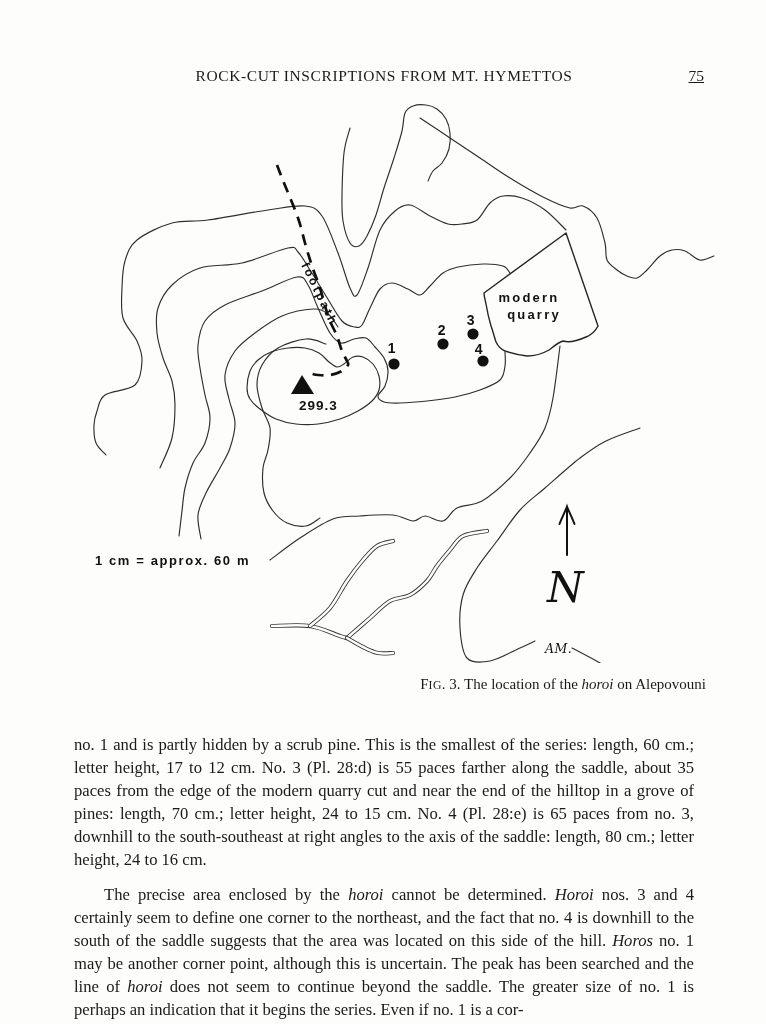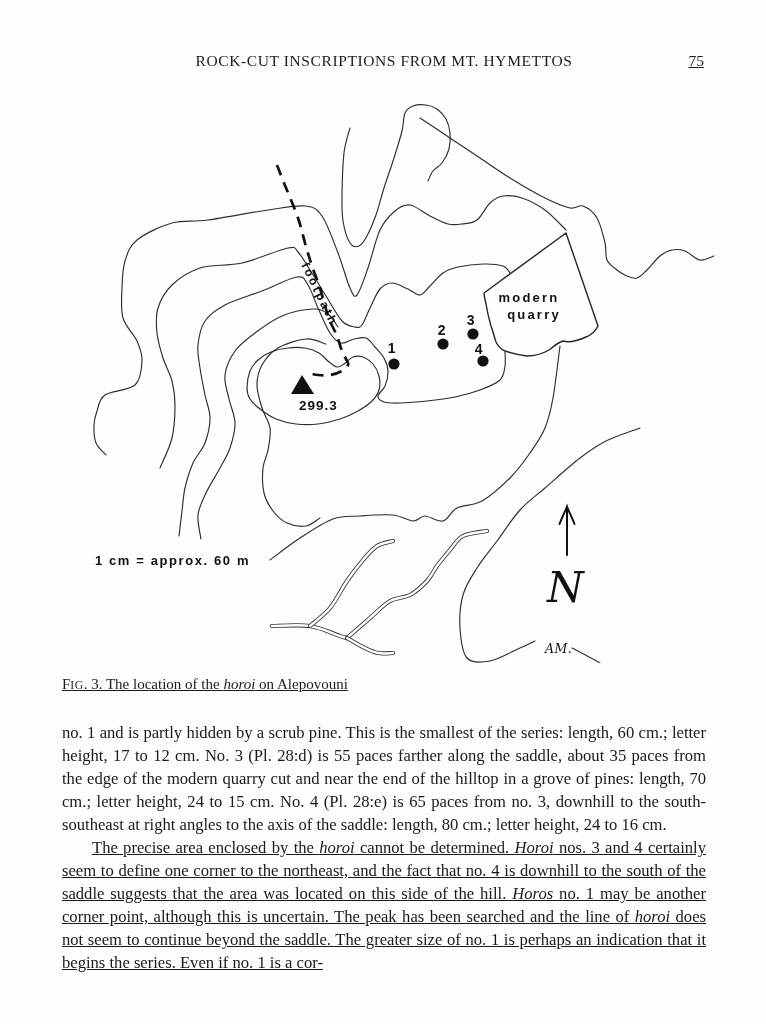--- a/index.html
+++ b/index.html
@@ -5,21 +5,21 @@
   html,body{margin:0;padding:0;}
   .page{
     position:relative;
     width:766px;height:1024px;
     background:#fdfdfb;
     font-family:"Liberation Serif", serif;
     color:#1a1a1a;
     overflow:hidden;
   }
   
-  .header{position:absolute;top:52px;left:62px;width:644px;height:20px;}
+  .header{position:absolute;top:67px;left:62px;width:644px;height:20px;}
   .header .title{
     text-align:center;font-size:15.5px;letter-spacing:.6px;
     font-family:"Liberation Serif", serif;
   }
   .header .pagenum{position:absolute;right:2px;top:0;font-size:15.5px;text-decoration:underline;}
   
   .map{position:absolute;left:58px;top:103px;width:660px;height:560px;}
   .map text{fill:#111;}
   .map .mlabel{
     font-family:"Liberation Sans", sans-serif;font-weight:bold;
@@ -27,30 +27,30 @@
   .map .num{font-size:14px;letter-spacing:.5px;}
   .map .elev{font-size:13.5px;letter-spacing:1px;}
   .map .qlabel{font-size:13px;letter-spacing:2.2px;}
   .map .scale{font-size:13px;letter-spacing:1.6px;}
   .map .fpath{font-size:12px;letter-spacing:2.6px;}
   .map .nletter{font-family:"DejaVu Serif", serif;font-style:italic;font-size:42px;}
   .map .sig{font-family:"DejaVu Serif", serif;font-style:italic;font-size:12.5px;letter-spacing:.5px;}
   
   .caption{
     position:absolute;top:676px;left:62px;width:644px;
-    text-align:left;font-size:15px;text-decoration:underline;
+    text-align:right;font-size:15px;
   }
   .caption .sc{font-size:0.78em;letter-spacing:.5px;}
   
   .body-text{
     position:absolute;top:721px;left:62px;width:644px;
     font-size:16.6px;line-height:23px;text-align:justify;
   }
-  .body-text p{margin:0;}
-  .body-text p.indent{text-indent:30px;text-decoration:underline;}
+  .body-text p{margin:12px;}
+  .body-text p.indent{text-indent:30px;}
 </style>
 </head>
 <body>
 
 <div class="page">
 
   <div class="header">
     <div class="title">ROCK-CUT INSCRIPTIONS FROM MT. HYMETTOS</div>
     <div class="pagenum">75</div>
   </div>

